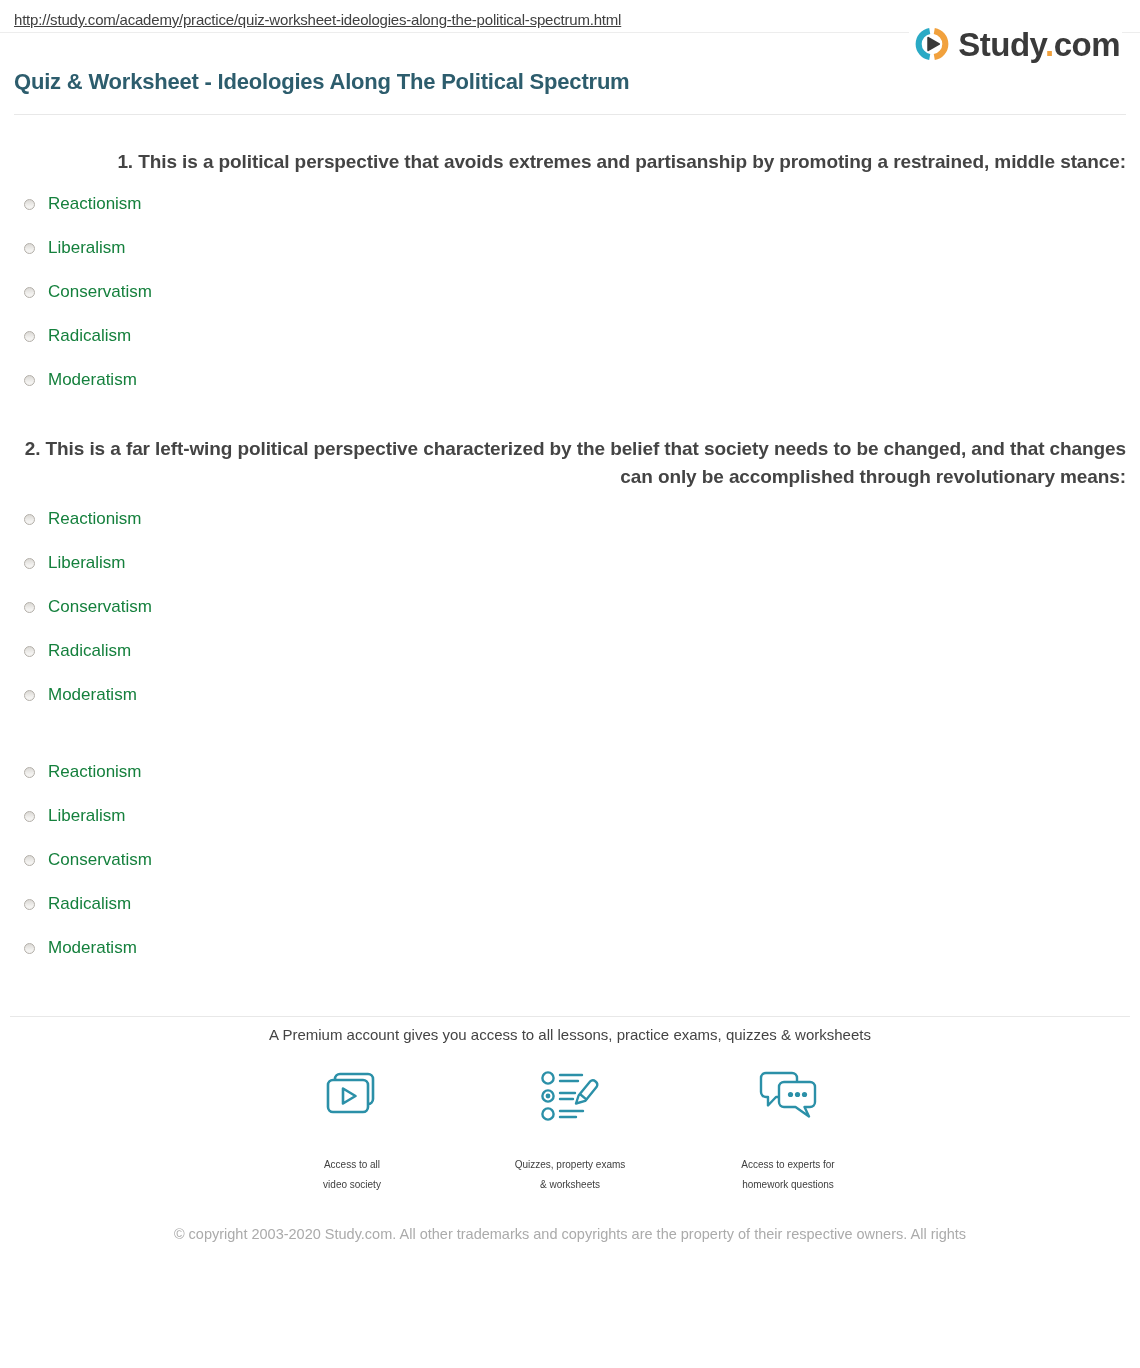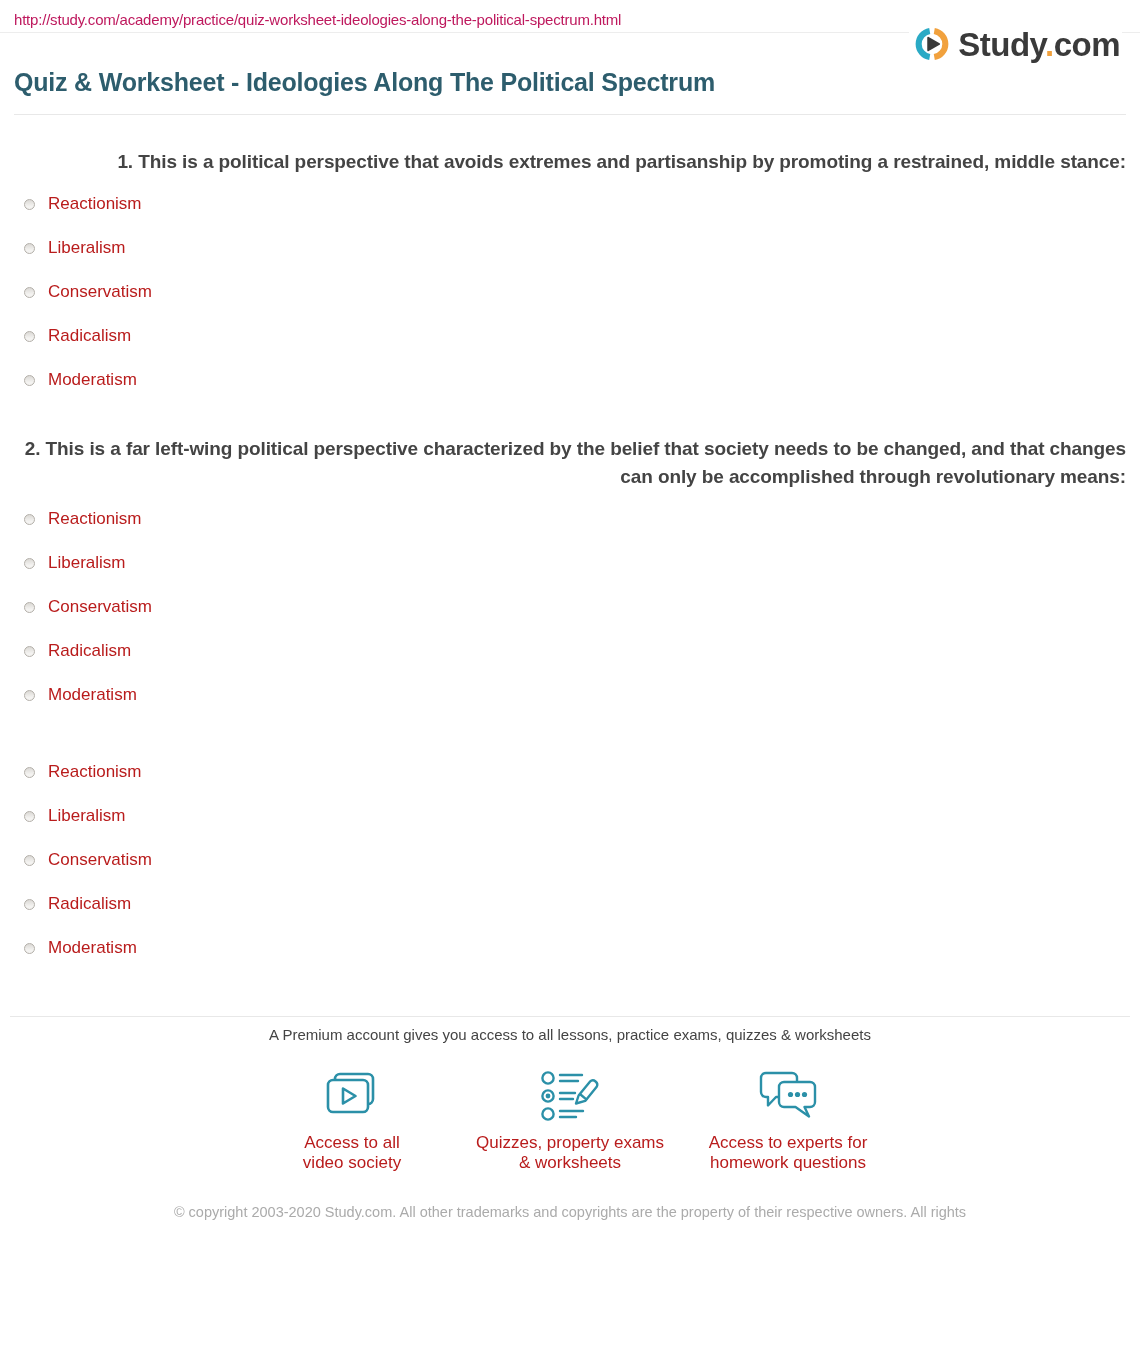--- a/index.html
+++ b/index.html
@@ -16,23 +16,24 @@
   .header {
     position: relative;
     height: 33px;
     border-bottom: 1px solid #ededed;
   }
   .url-text {
     position: absolute;
     left: 14px;
     top: 11px;
     font-size: 15px;
-    color: #be185d;
+    color: #404040;
     letter-spacing: -0.2px;
     white-space: nowrap;
+    text-decoration: underline;
   }
   .logo {
     position: absolute;
     right: 18px;
     top: 5px;
     display: flex;
     align-items: center;
     background: #ffffff;
     padding: 0 2px 2px 4px;
     z-index: 2;
@@ -45,21 +46,21 @@
     color: #3a3a3a;
     letter-spacing: -0.5px;
     line-height: 1;
   }
   .logo-dot { color: #f1a13d; }
 
   
   .page-title {
     margin: 30px 14px 0 14px;
     max-width: 770px;
-    font-size: 25px;
+    font-size: 22px;
     line-height: 38px;
     font-weight: 700;
     color: #2d5d6d;
     letter-spacing: -0.2px;
   }
   .title-rule {
     border: none;
     border-top: 1px solid #e8e8e8;
     margin: 13px 14px 0 14px;
   }
@@ -86,21 +87,21 @@
     height: 11px;
     margin-left: 10px;
     border-radius: 50%;
     border: 1px solid #b3afa9;
     background: linear-gradient(180deg, #dbd9d5 0%, #f4f3f1 70%);
     flex: 0 0 auto;
   }
   .option-label {
     margin-left: 13px;
     font-size: 17px;
-    color: #b91c1c;
+    color: #15803d;
     line-height: 20px;
   }
 
   
   .section-rule {
     border: none;
     border-top: 1px solid #e8e8e8;
     margin: 46px 10px 0 10px;
   }
   .cta { text-align: center; }
@@ -122,24 +123,24 @@
     display: flex;
     justify-content: center;
     margin-top: 26px;
   }
   .feature {
     width: 218px;
     text-align: center;
   }
   .feature-icon { display: inline-block; height: 54px; }
   .feature-label {
-    margin-top: 6px;
-    font-size: 17px;
+    margin-top: 28px;
+    font-size: 10px;
     line-height: 20px;
-    color: #b91c1c;
+    color: #404040;
   }
 
   
   .footer {
     margin: 30px auto 0 auto;
     max-width: 800px;
     text-align: center;
     font-size: 14.5px;
     line-height: 18px;
     color: #ababab;

